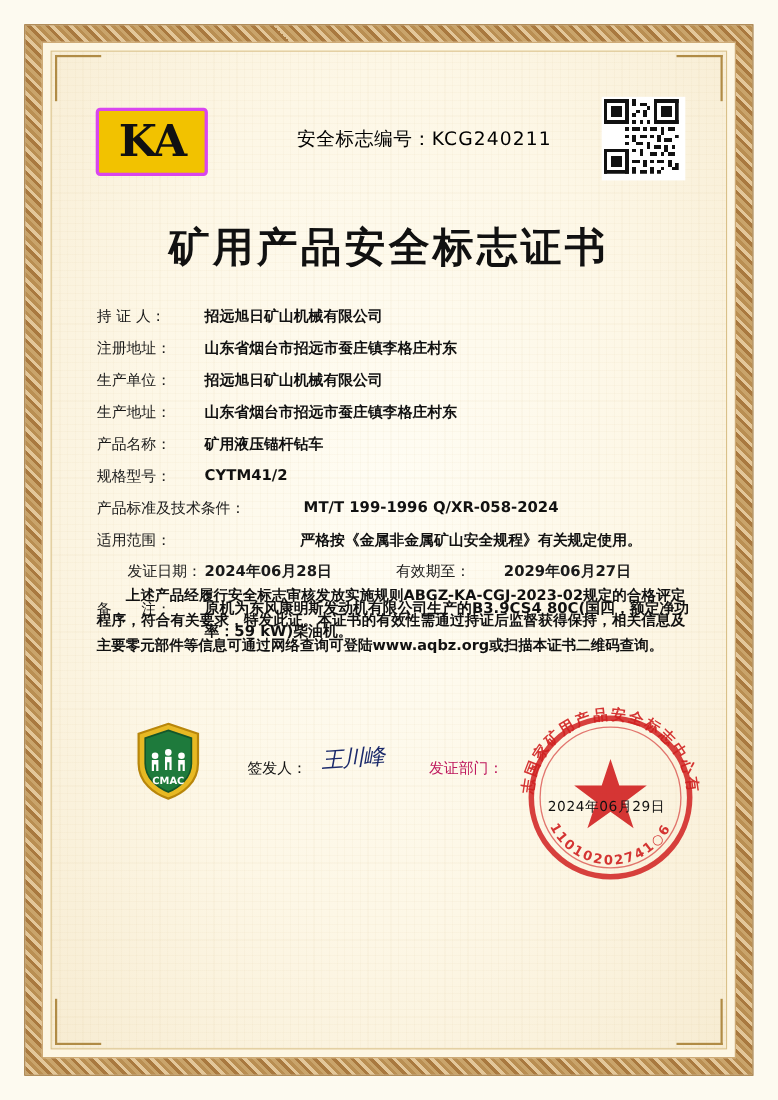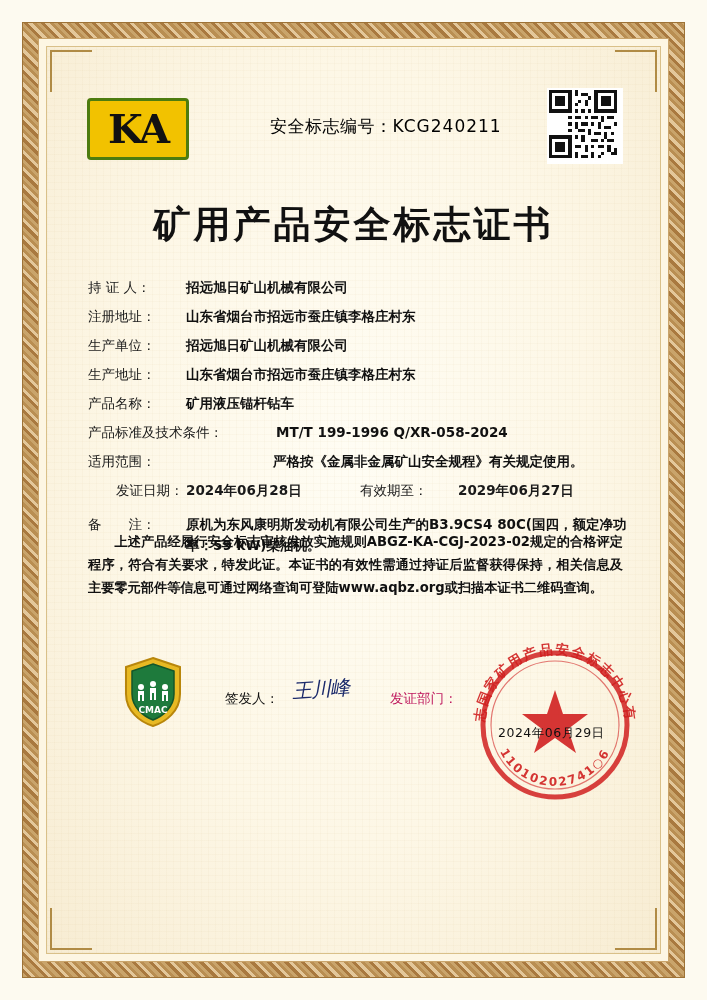--- a/index.html
+++ b/index.html
@@ -76,21 +76,21 @@
   }
 
   
   .ka-logo {
     position: absolute;
     left: 27px;
     top: 38px;
     width: 96px;
     height: 56px;
     background: #f2c200;
-    border: 3px solid #4d7c0f;
+    border: 3px solid #d946ef;
     border-radius: 4px;
     display: flex;
     align-items: center;
     justify-content: center;
   }
   .ka-logo span {
     font-family: "DejaVu Serif", "Liberation Serif", serif;
     font-weight: bold;
     font-size: 40px;
     color: #111;
@@ -392,20 +392,24 @@
       </div>
       <div class="row">
         <span class="label">生产地址：</span>
         <span class="value">山东省烟台市招远市蚕庄镇李格庄村东</span>
       </div>
       <div class="row">
         <span class="label">产品名称：</span>
         <span class="value">矿用液压锚杆钻车</span>
       </div>
       <div class="row">
+        <span class="label">规格型号：</span>
+        <span class="value">CYTM41/2</span>
+      </div>
+      <div class="row">
         <span class="label wide">产品标准及技术条件：</span>
         <span class="value std">MT/T 199-1996 Q/XR-058-2024</span>
       </div>
       <div class="row">
         <span class="label">适用范围：</span>
         <span class="value vindent">严格按《金属非金属矿山安全规程》有关规定使用。</span>
       </div>
 
       <div class="row date-row" style="height:34px;">
         <span class="label">发证日期：</span>

